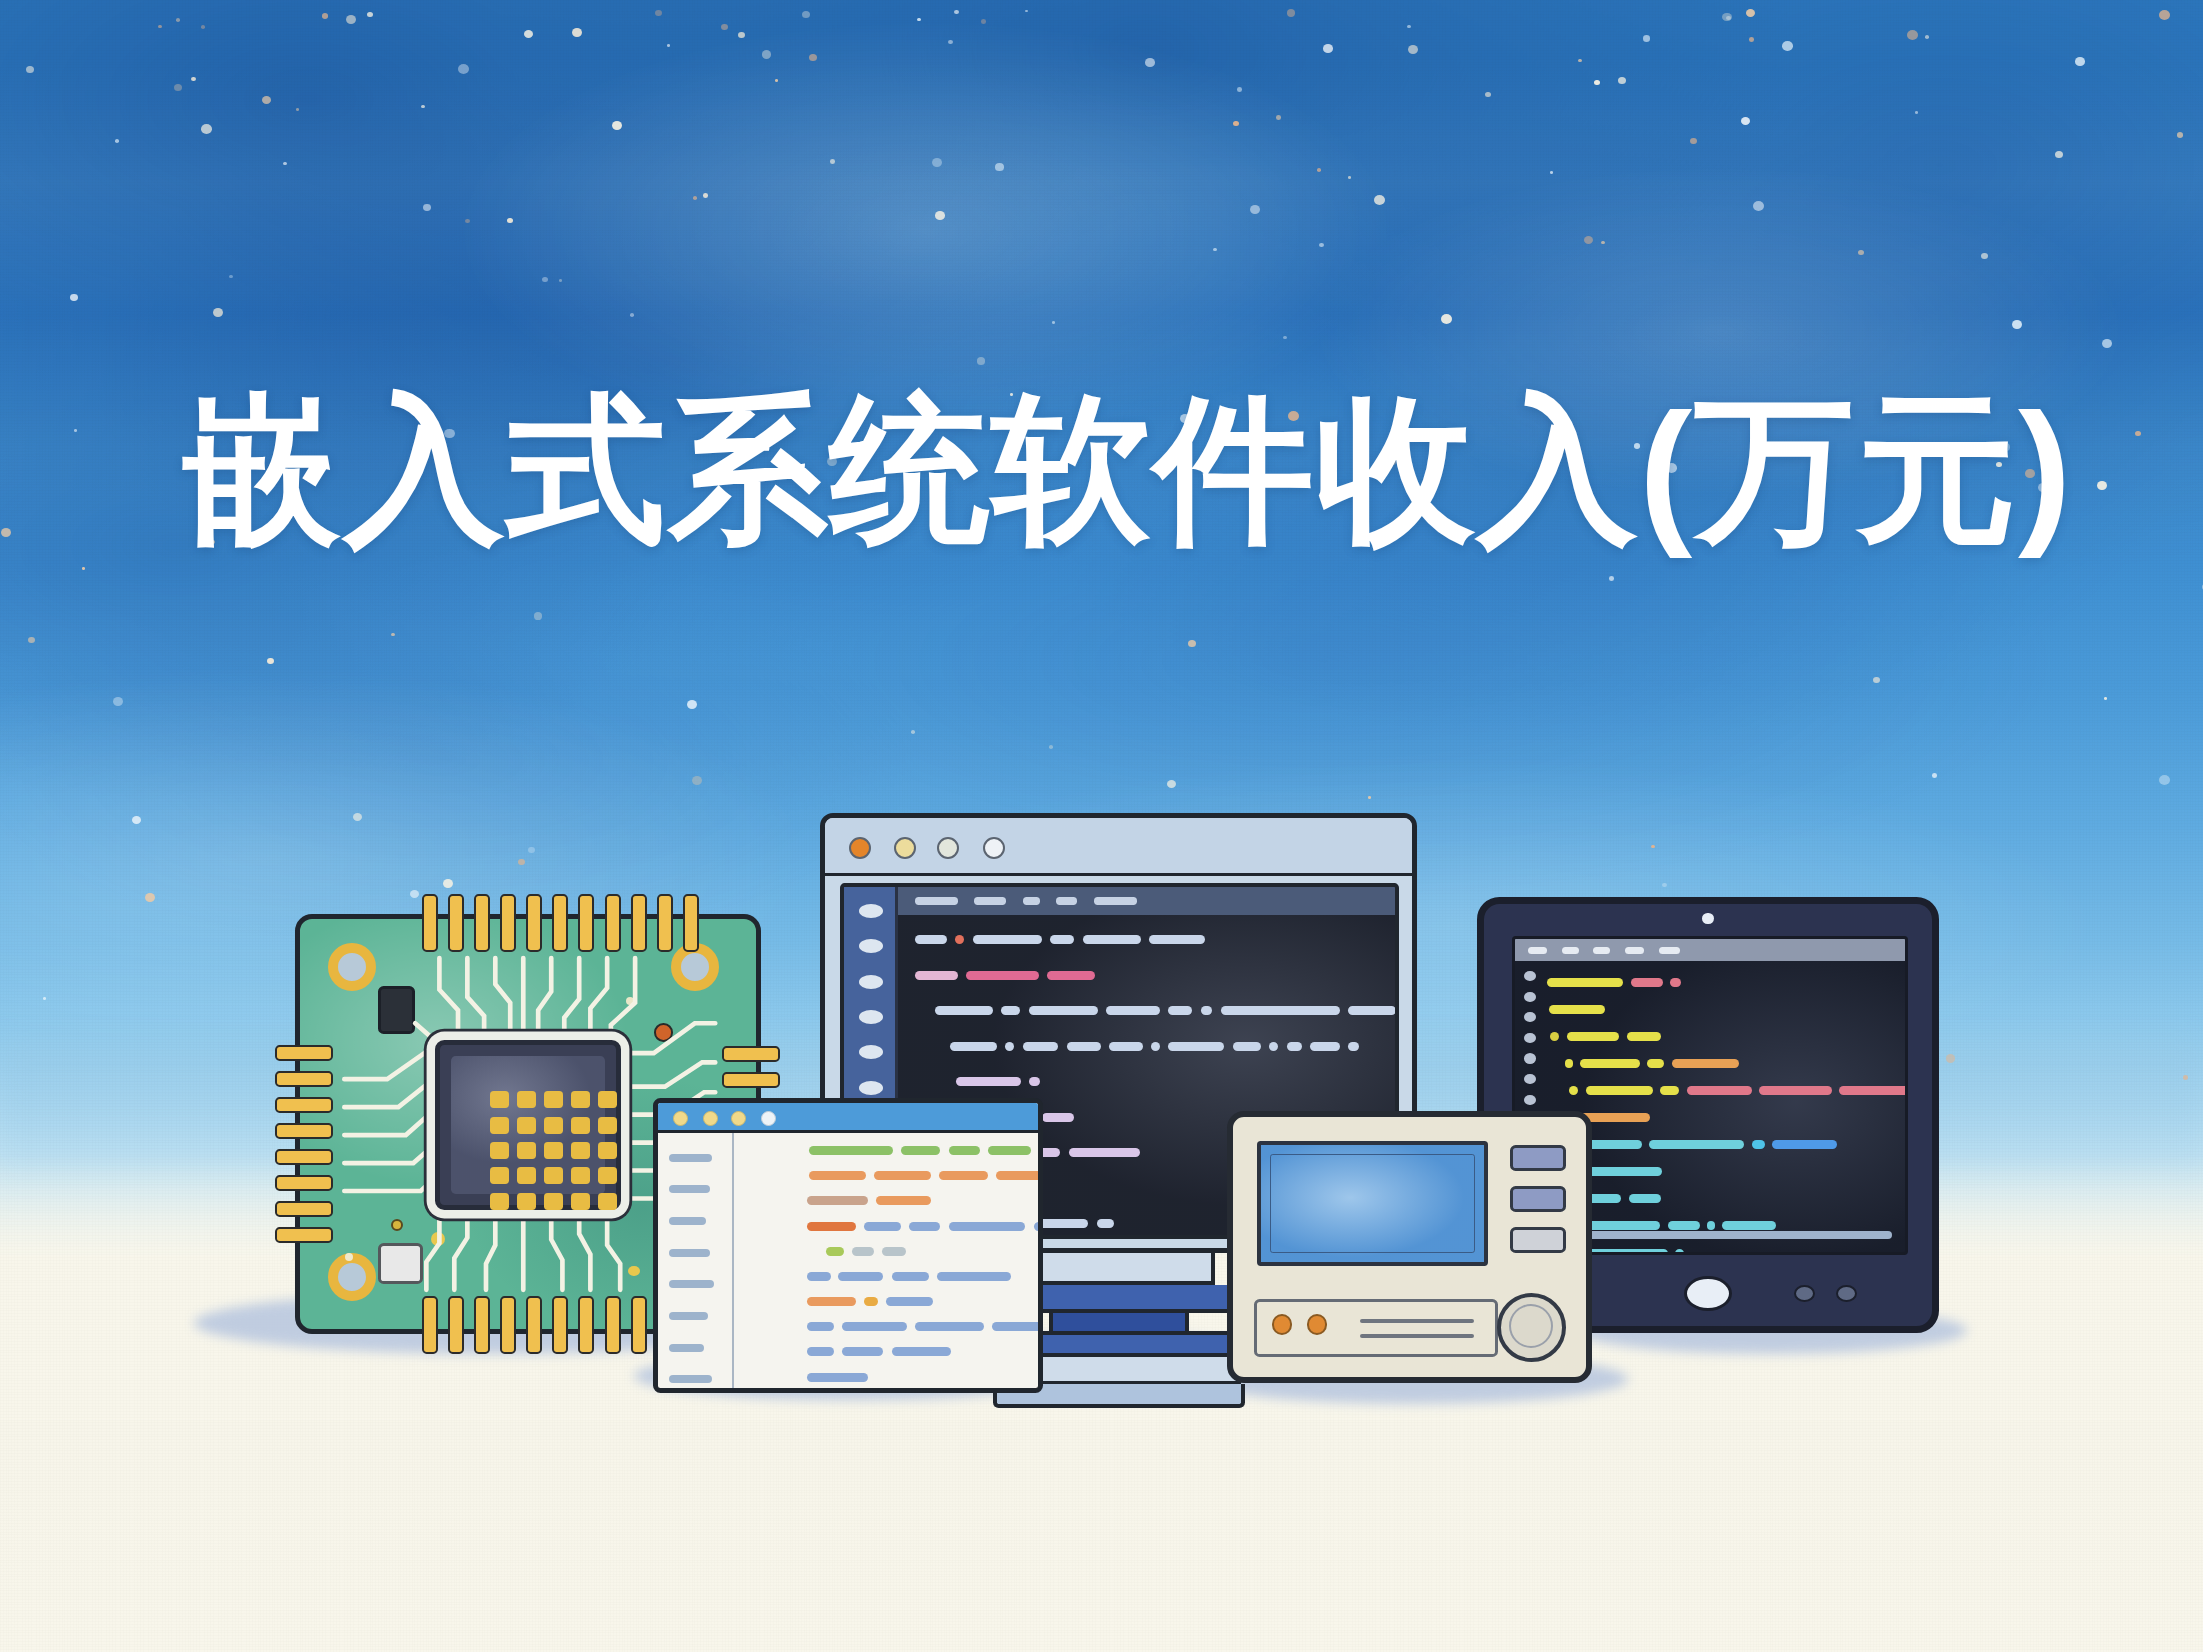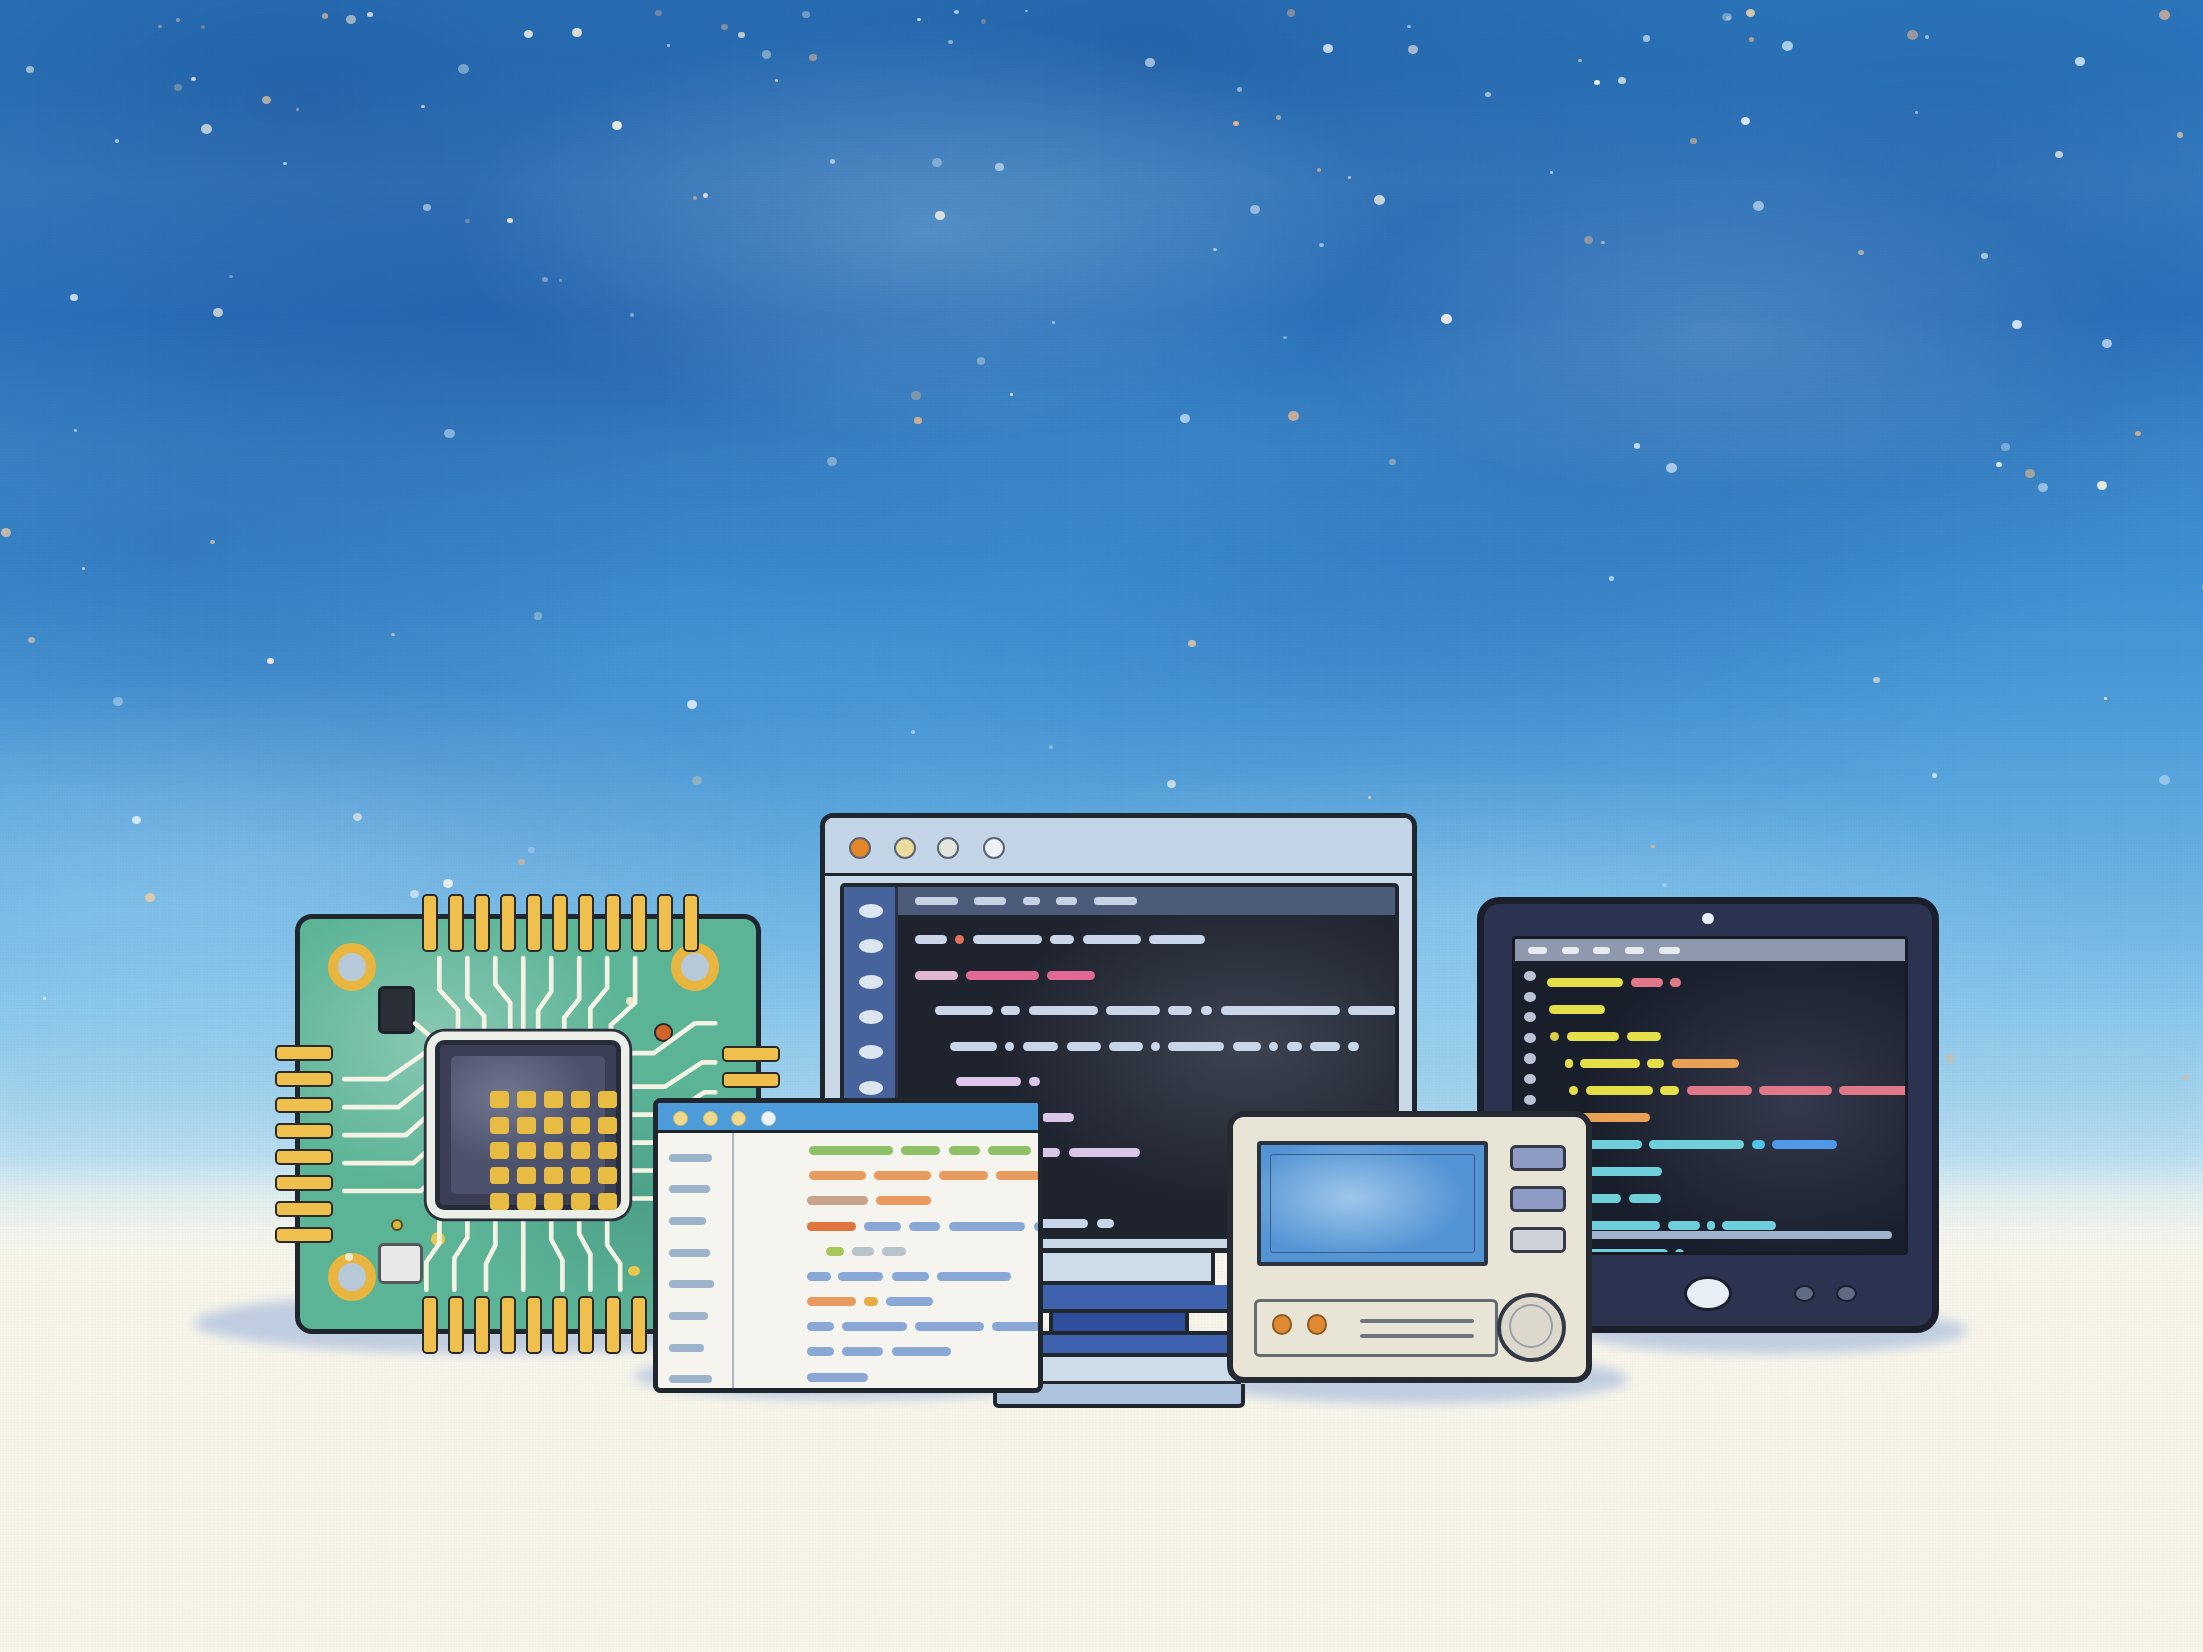--- a/index.html
+++ b/index.html
@@ -330,20 +330,21 @@
       <div class="speck" style="left: 995px; top: 163px; width: 8.6px; height: 7.7px; background: rgb(216, 233, 246); opacity: 0.63;"></div>
       <div class="speck" style="left: 1407px; top: 24.5px; width: 3.6px; height: 3.2px; background: rgb(216, 233, 246); opacity: 0.6;"></div>
       <div class="speck" style="left: 1163px; top: 1069px; width: 7px; height: 6.3px; background: rgb(247, 242, 228); opacity: 0.73;"></div>
       <div class="speck" style="left: 1010px; top: 393px; width: 2.9px; height: 2.7px; background: rgb(247, 242, 228); opacity: 0.83;"></div>
       <div class="speck" style="left: 738px; top: 31.5px; width: 7.2px; height: 6.4px; background: rgb(242, 233, 216); opacity: 0.74;"></div>
       <div class="speck" style="left: 43px; top: 997px; width: 3.2px; height: 2.9px; background: rgb(255, 255, 255); opacity: 0.64;"></div>
       <div class="speck" style="left: 1215px; top: 1090px; width: 10.3px; height: 9.3px; background: rgb(232, 201, 168); opacity: 0.38;"></div>
       <div class="speck" style="left: 1634px; top: 443px; width: 6.2px; height: 5.6px; background: rgb(216, 233, 246); opacity: 0.83;"></div>
     </div>
 
+  <div class="title">嵌入式系统软件收入(万元)</div>
 
   <div class="scene">
 
     <div class="shadow" style="left:194px;top:1292px;width:597px;height:62px;"></div>
     <div class="shadow" style="left:634px;top:1352px;width:438px;height:48px;"></div>
     <div class="shadow" style="left:986px;top:1333px;width:261px;height:43px;"></div>
     <div class="shadow" style="left:1199px;top:1354px;width:429px;height:50px;"></div>
     <div class="shadow" style="left:1575px;top:1307px;width:392px;height:47px;"></div>
 
     <div class="monitor">

